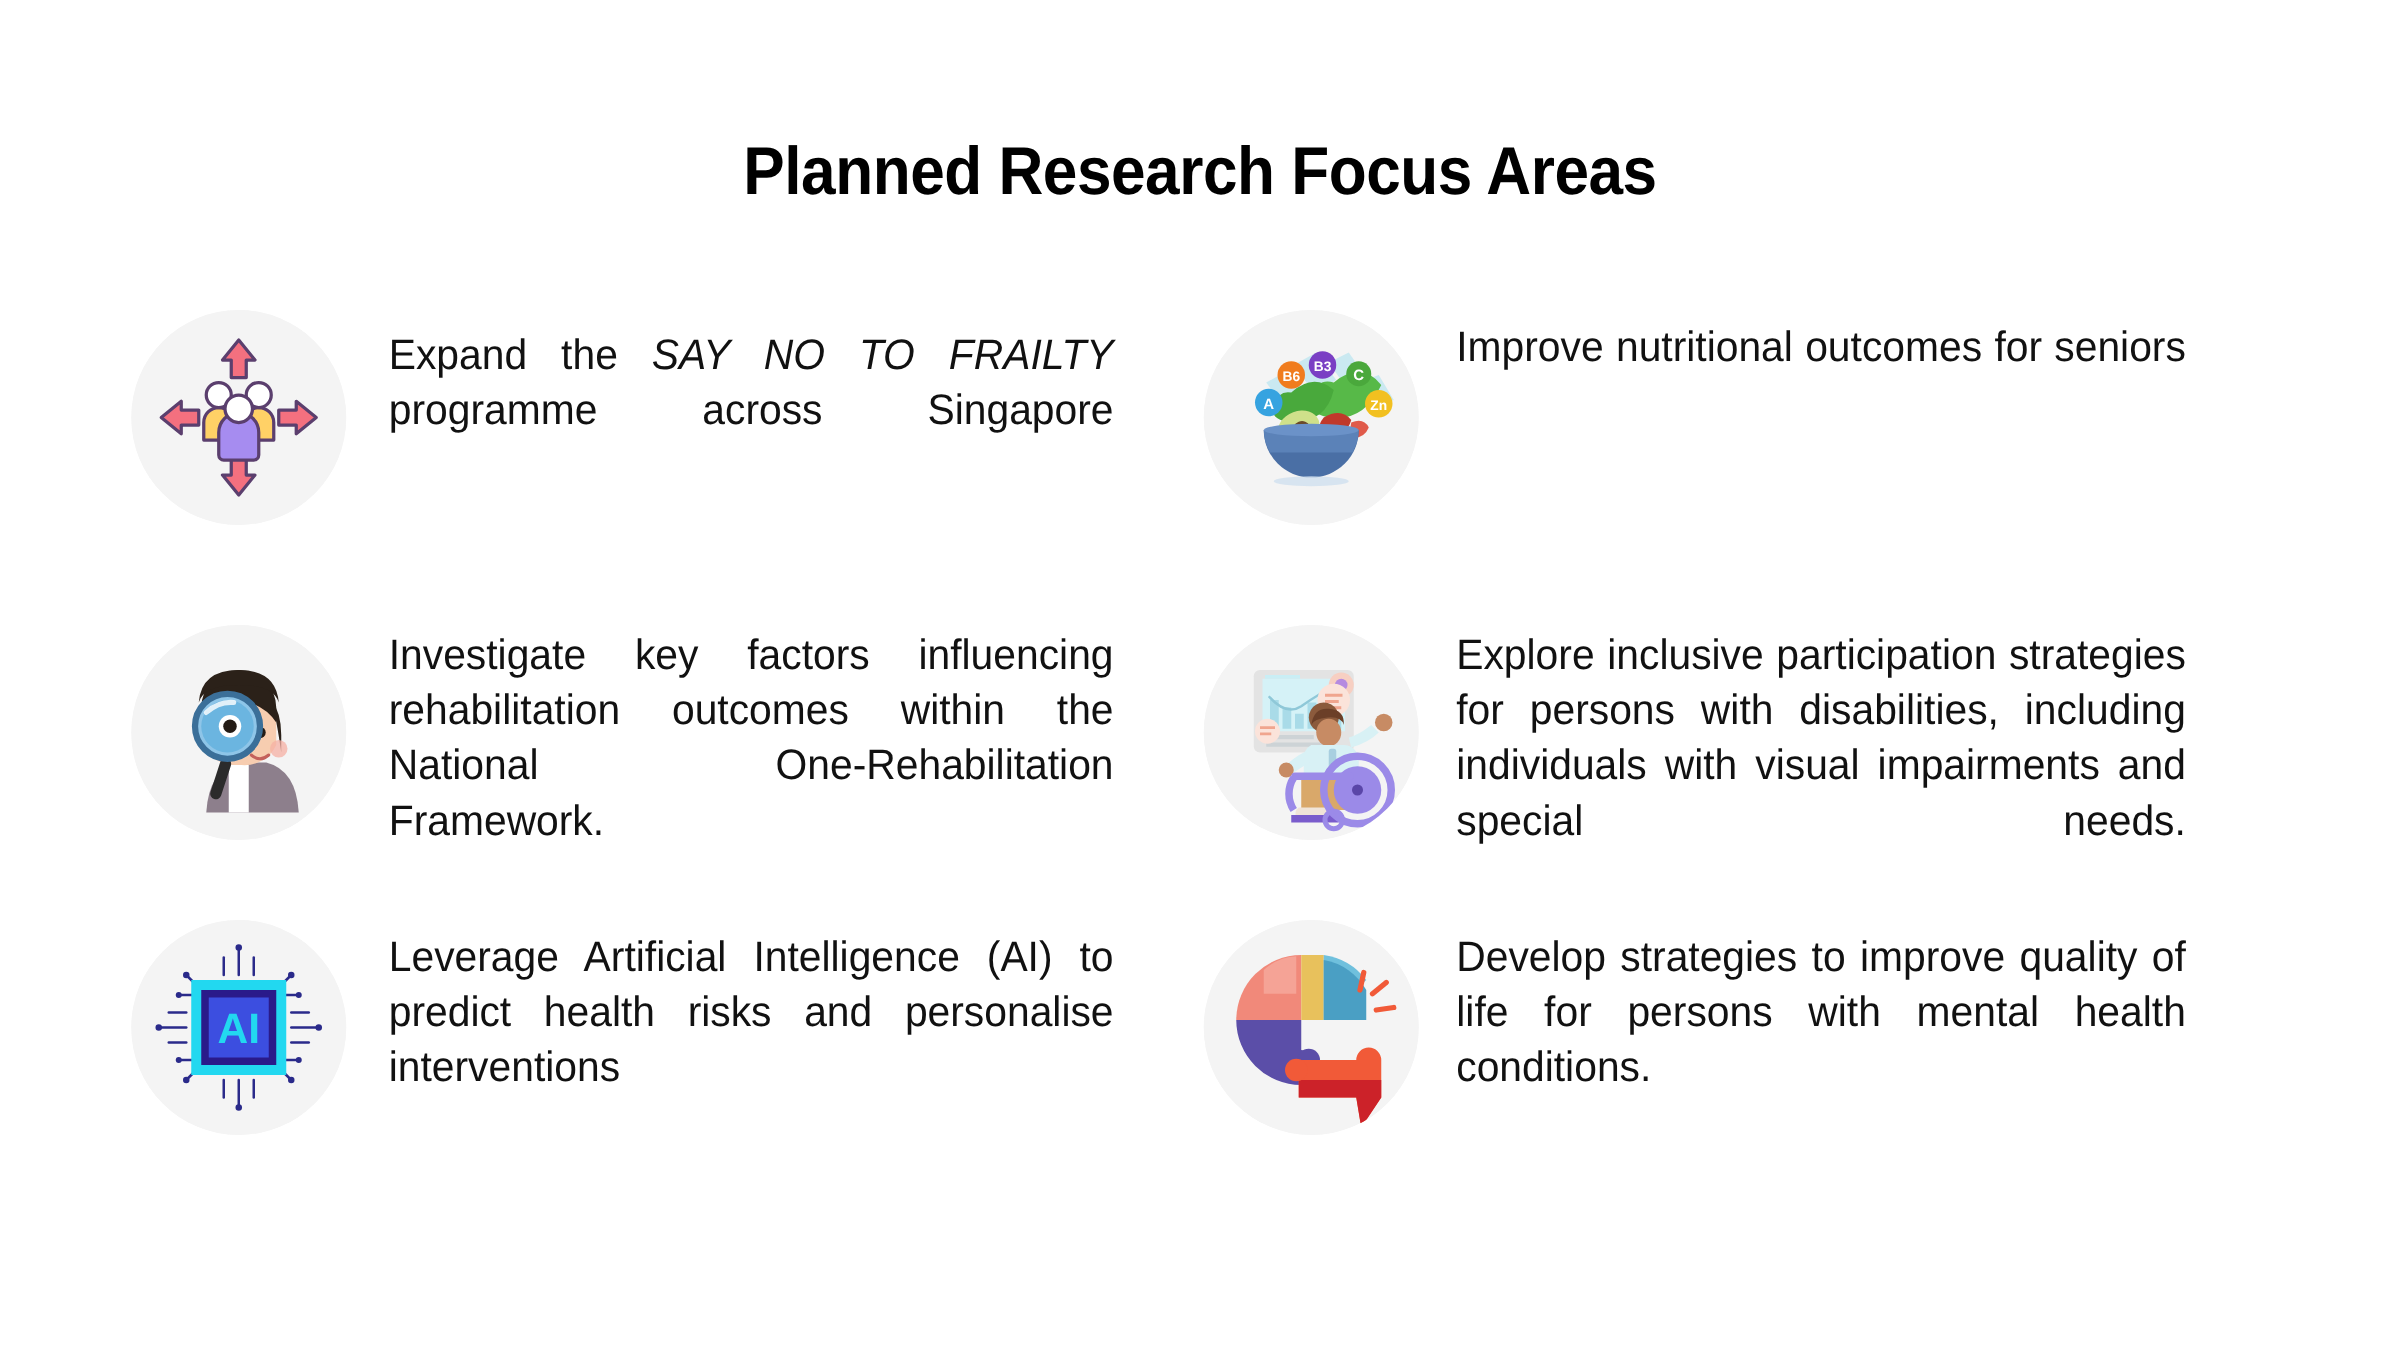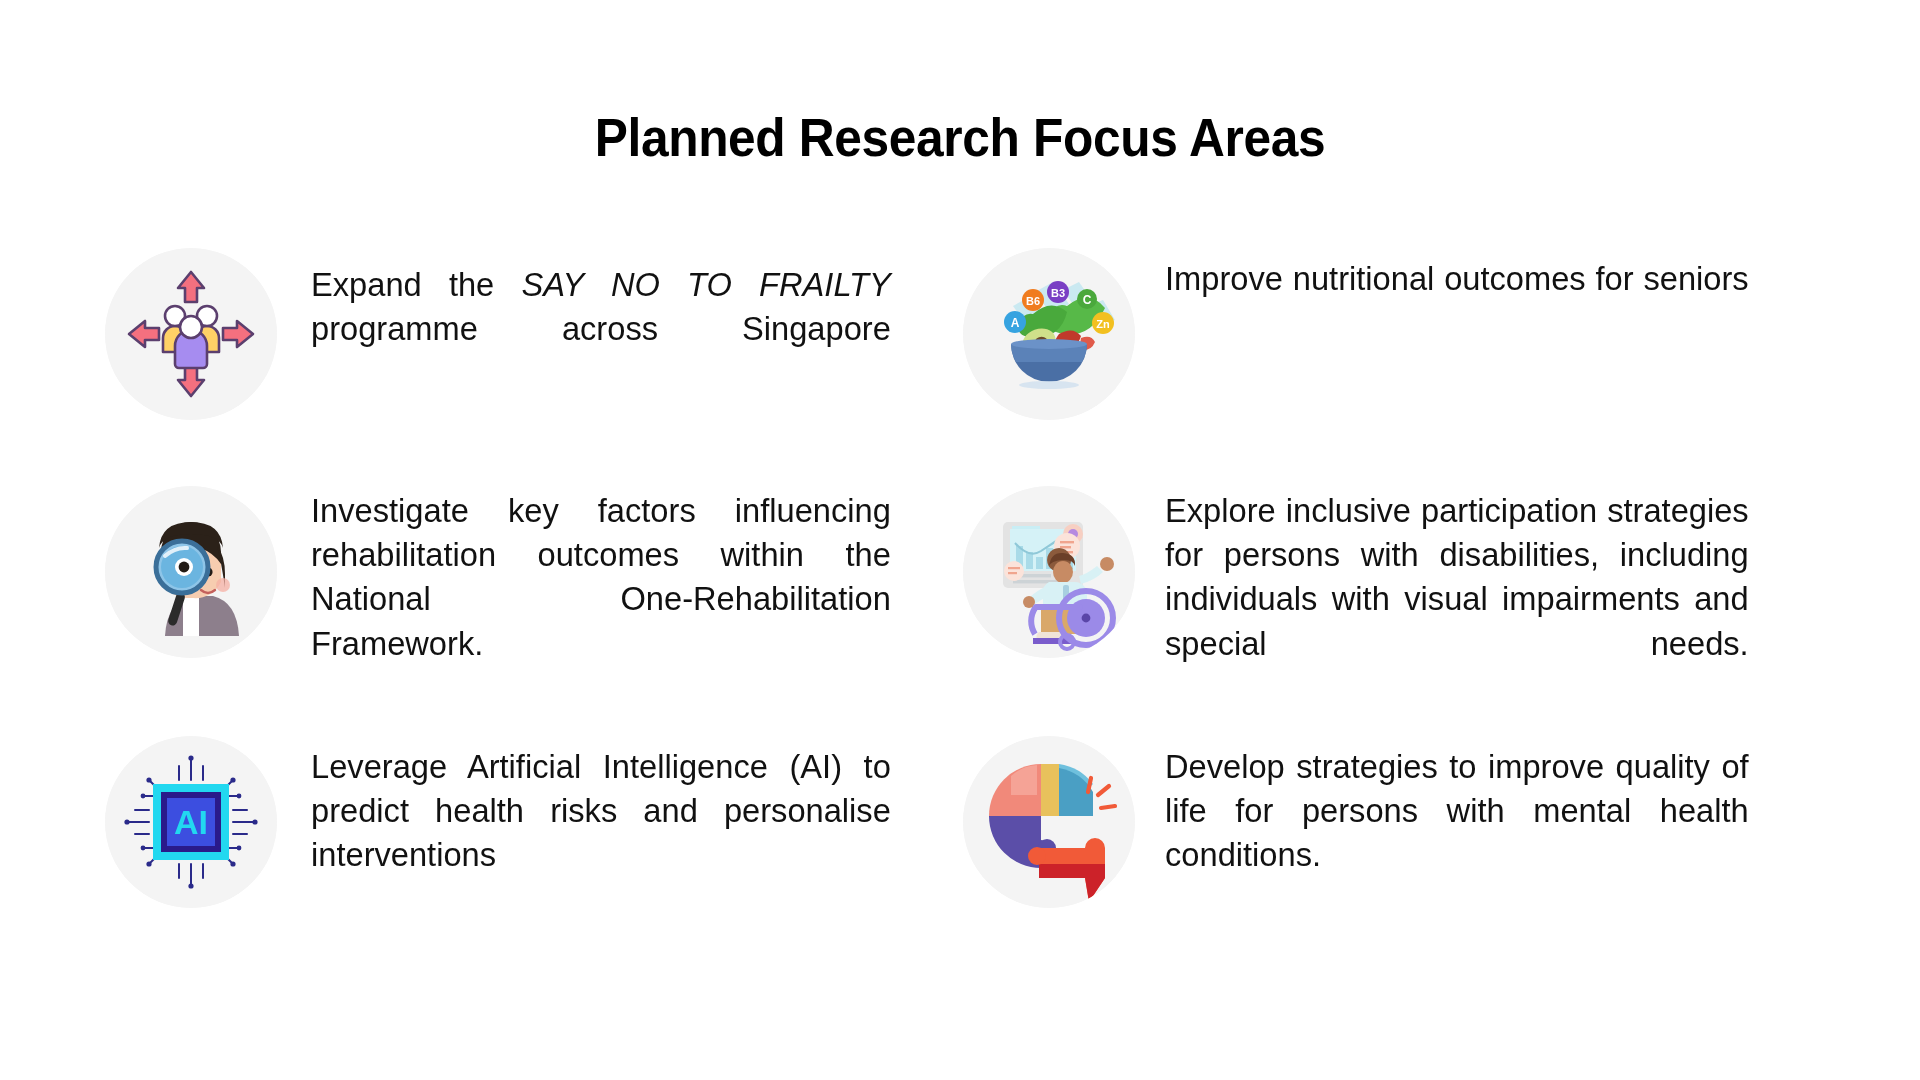--- a/index.html
+++ b/index.html
@@ -58,21 +58,21 @@
 
   .item {
     position: absolute;
     left: 0;
     width: 810px;
     display: flex;
     flex-direction: row;
     align-items: flex-start;
   }
   .row-1 { top: 0px; }
-  .row-2 { top: 238px; }
+  .row-2 { top: 252px; }
   .row-3 { top: 488px; }
 
   .icon-wrap {
     flex: 0 0 auto;
     width: 172px;
     height: 172px;
     border-radius: 50%;
     background: #f4f4f4;
     position: relative;
     overflow: hidden;

